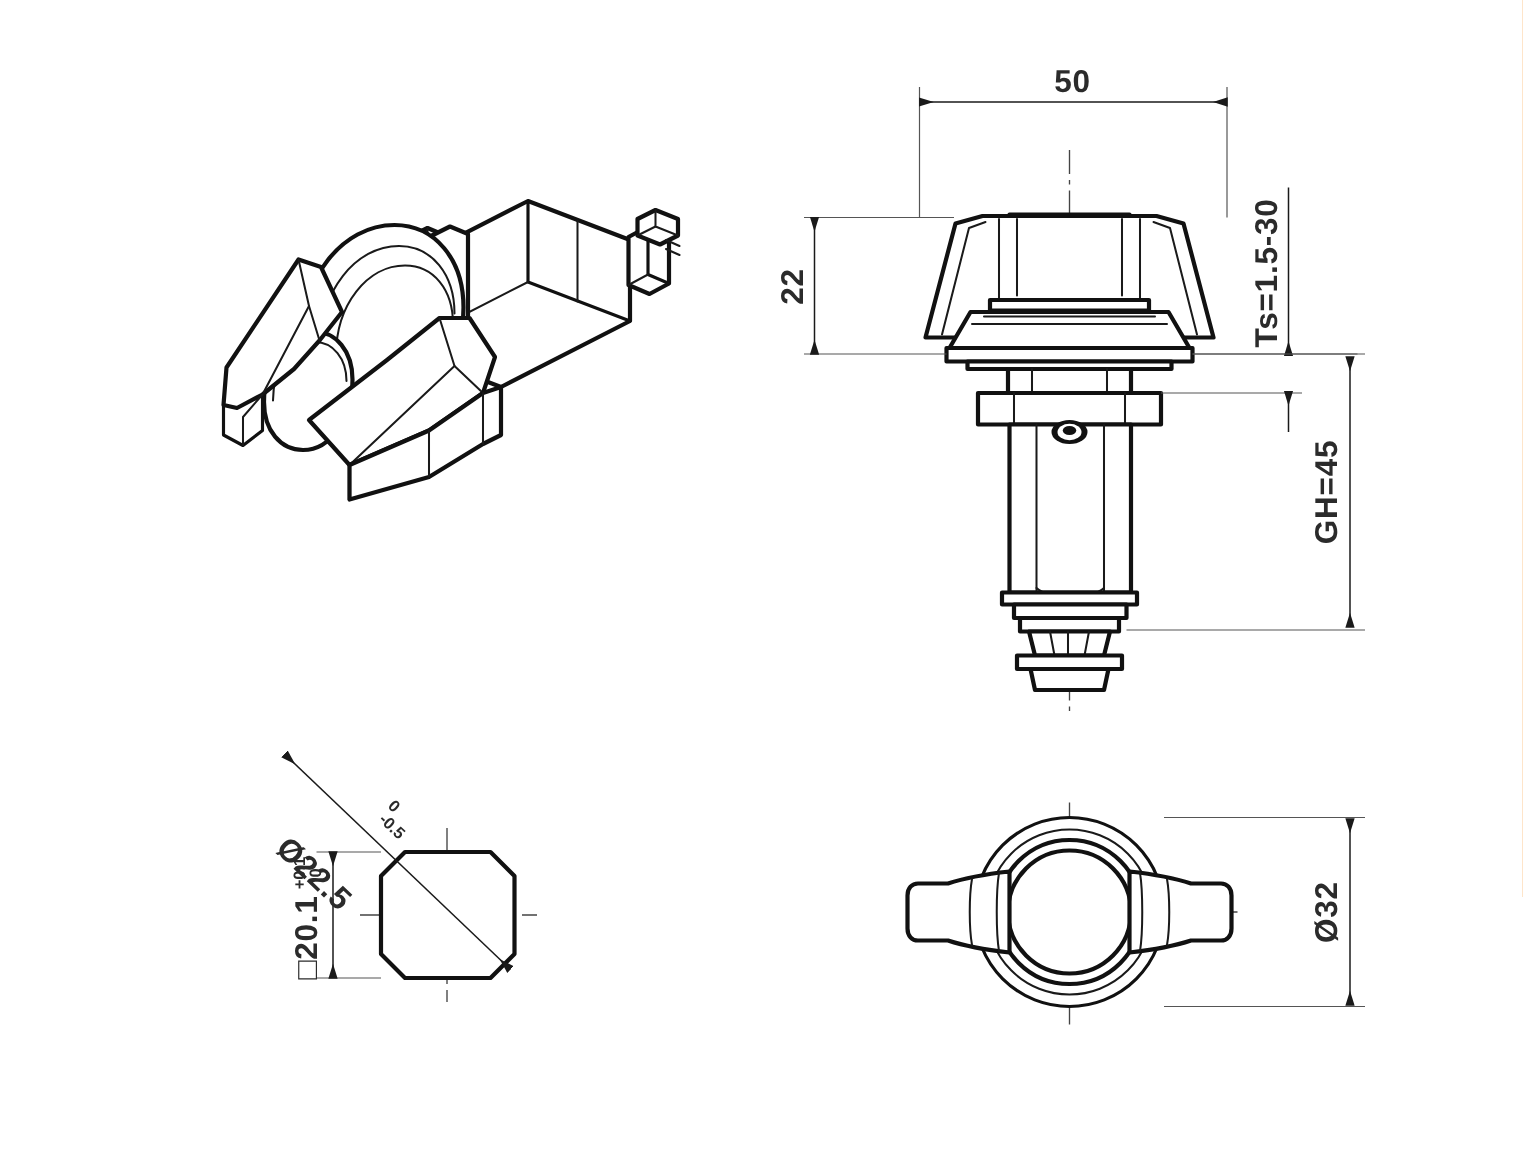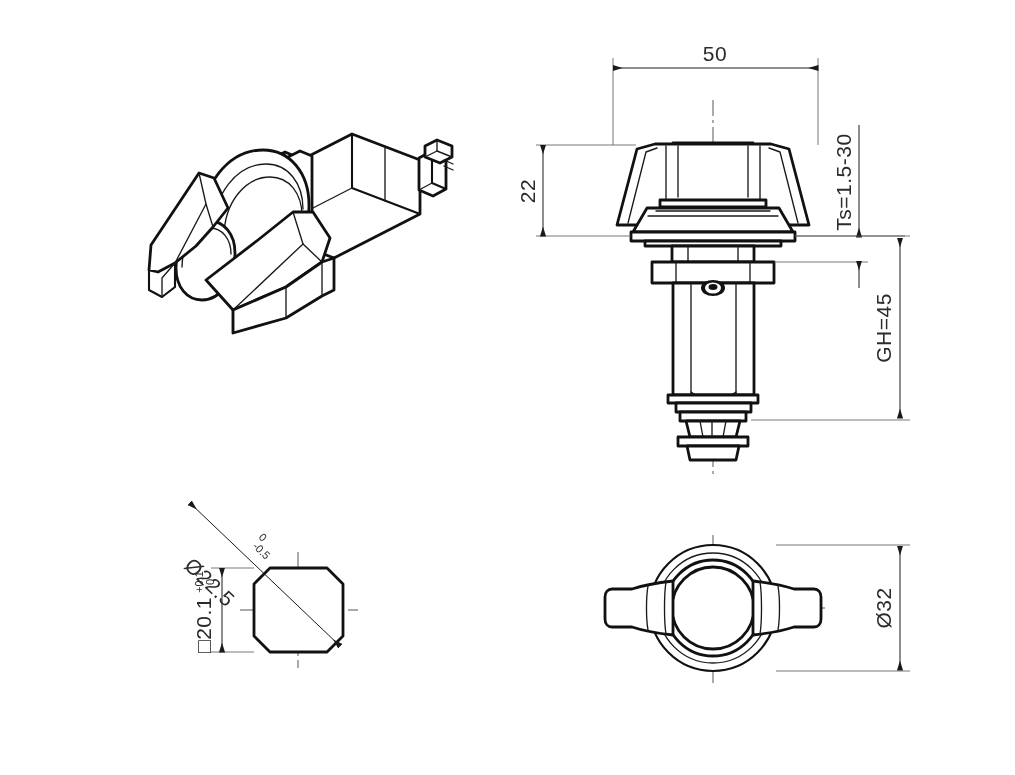--- a/index.html
+++ b/index.html
@@ -1,18 +1,18 @@
 <!DOCTYPE html>
 <html><head>
 <meta charset="utf-8">
 <style>
   html,body{margin:0;padding:0;background:#ffffff;}
   body{width:1015px;height:775px;overflow:hidden;
        font-family:"Liberation Sans","DejaVu Sans",sans-serif;}
-  #sheet{position:relative;width:1015px;height:598px;background:#fdba74;}
+  #sheet{position:relative;width:1015px;height:598px;background:#fdba74;font-weight:bold;}
   svg{display:block;}
   .vis-hidden{position:absolute;width:1px;height:1px;overflow:hidden;clip:rect(0 0 0 0);}
 </style>
 </head>
 <body>
 
 <div id="sheet">
 
   <span class="vis-hidden">Quarter-turn wing-knob cam lock — technical drawing</span>
 

